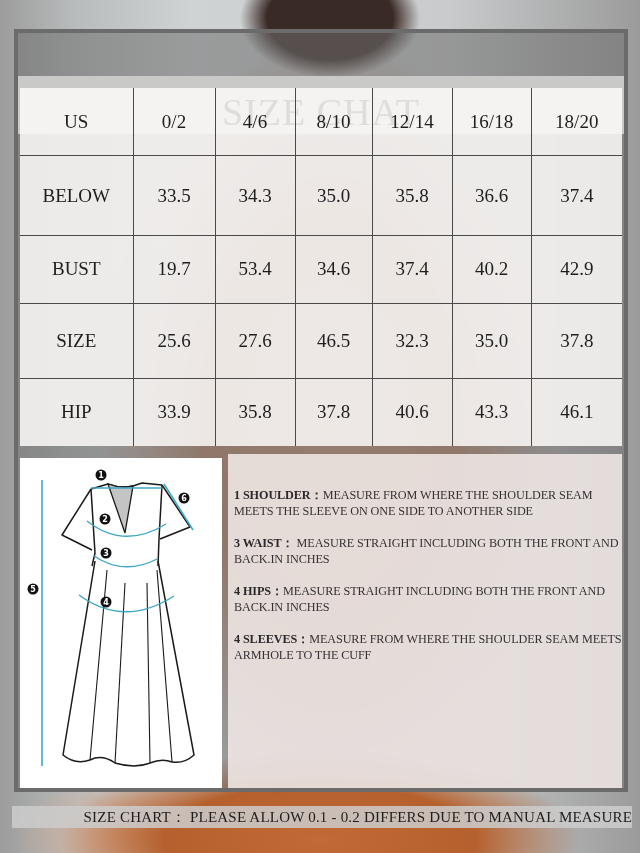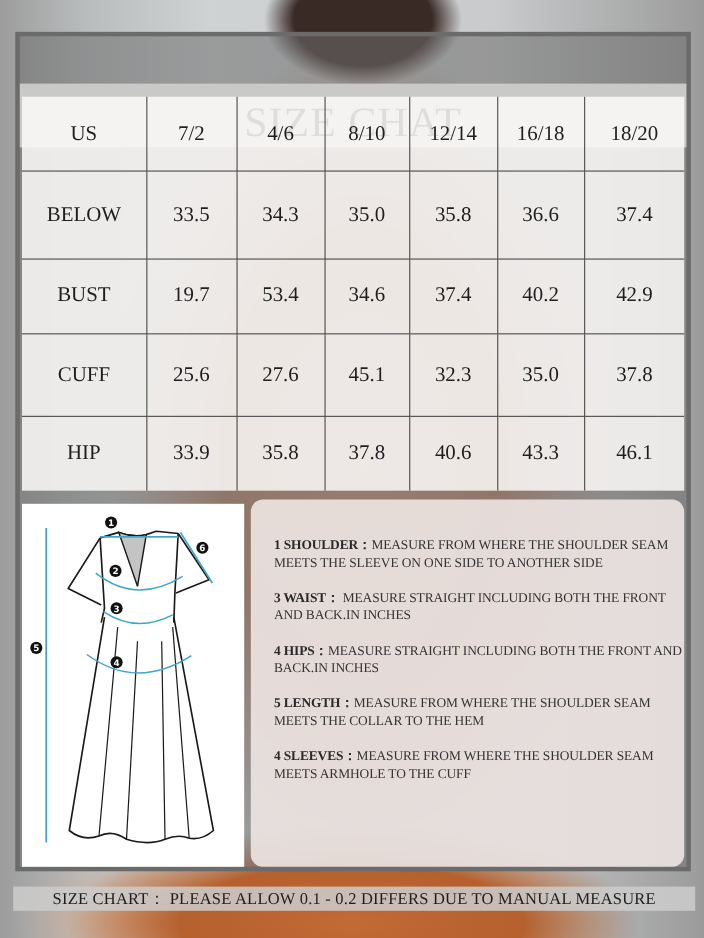--- a/index.html
+++ b/index.html
@@ -67,37 +67,36 @@
       position: absolute;
       left: 20px; top: 458px;
       width: 202px; height: 330px;
       background: #ffffff;
     }
     .desc-panel {
       position: absolute;
       left: 228px; top: 454px;
       width: 394px; height: 334px;
       background: rgba(240,232,230,0.88);
-      padding: 33px 0 0 21px;
-      border-radius: 11px;
+      padding: 33px 0 0 6px;
     }
     .desc-item {
       font-size: 12.2px;
       line-height: 16px;
       color: #333333;
       margin-bottom: 16px;
       letter-spacing: -0.1px;
     }
     .desc-item b { font-weight: bold; color: #2a2a2a; }
     .footer-bar {
       position: absolute;
       left: 12px; top: 806px;
       width: 620px; height: 22px;
       background: rgba(205,205,205,0.85);
-      display: flex; align-items: center; justify-content: center;
+      display: flex; align-items: center; justify-content: flex-end;
     }
     .footer-bar span {
       font-size: 15px;
       color: #1e1e1e;
       letter-spacing: 0.2px;
     }
   </style>
 </head>
 <body>
 
@@ -116,21 +115,21 @@
         <col style="width:82px">
         <col style="width:80px">
         <col style="width:77px">
         <col style="width:80px">
         <col style="width:79px">
         <col style="width:91px">
     </colgroup>
     <tbody>
     <tr style="height:56px">
       <td class="rowhead">US</td>
-      <td>7/2</td>
+      <td>0/2</td>
       <td>4/6</td>
       <td>8/10</td>
       <td>12/14</td>
       <td>16/18</td>
       <td>18/20</td>
     </tr>
     <tr style="height:66px">
       <td class="rowhead">BELOW</td>
       <td>33.5</td>
       <td>34.3</td>
@@ -142,24 +141,24 @@
     <tr style="height:56px">
       <td class="rowhead">BUST</td>
       <td>19.7</td>
       <td>53.4</td>
       <td>34.6</td>
       <td>37.4</td>
       <td>40.2</td>
       <td>42.9</td>
     </tr>
     <tr style="height:62px">
-      <td class="rowhead">CUFF</td>
+      <td class="rowhead">SIZE</td>
       <td>25.6</td>
       <td>27.6</td>
-      <td>45.1</td>
+      <td>46.5</td>
       <td>32.3</td>
       <td>35.0</td>
       <td>37.8</td>
     </tr>
     <tr style="height:56px">
       <td class="rowhead">HIP</td>
       <td>33.9</td>
       <td>35.8</td>
       <td>37.8</td>
       <td>40.6</td>
@@ -223,19 +222,18 @@
       <circle cx="164" cy="40" r="5.5" fill="#111"></circle>
         <text x="164" y="43">6</text>
     </g>
   </svg>
 </div>
 
 <div class="desc-panel">
   <div class="desc-item"><b>1 SHOULDER：</b><span>MEASURE FROM WHERE THE SHOULDER SEAM MEETS THE SLEEVE ON ONE SIDE TO ANOTHER SIDE</span></div>
   <div class="desc-item"><b>3 WAIST：</b><span> MEASURE STRAIGHT INCLUDING BOTH THE FRONT AND BACK.IN INCHES</span></div>
   <div class="desc-item"><b>4 HIPS：</b><span>MEASURE STRAIGHT INCLUDING BOTH THE FRONT AND BACK.IN INCHES</span></div>
-  <div class="desc-item"><b>5 LENGTH：</b><span>MEASURE FROM WHERE THE SHOULDER SEAM MEETS THE COLLAR TO THE HEM</span></div>
   <div class="desc-item"><b>4 SLEEVES：</b><span>MEASURE FROM WHERE THE SHOULDER SEAM MEETS ARMHOLE TO THE CUFF</span></div>
 </div>
 
 <div class="footer-bar">
   <span>SIZE CHART：  PLEASE ALLOW 0.1  - 0.2  DIFFERS DUE TO MANUAL MEASURE</span>
 </div>
 
 </body></html>

